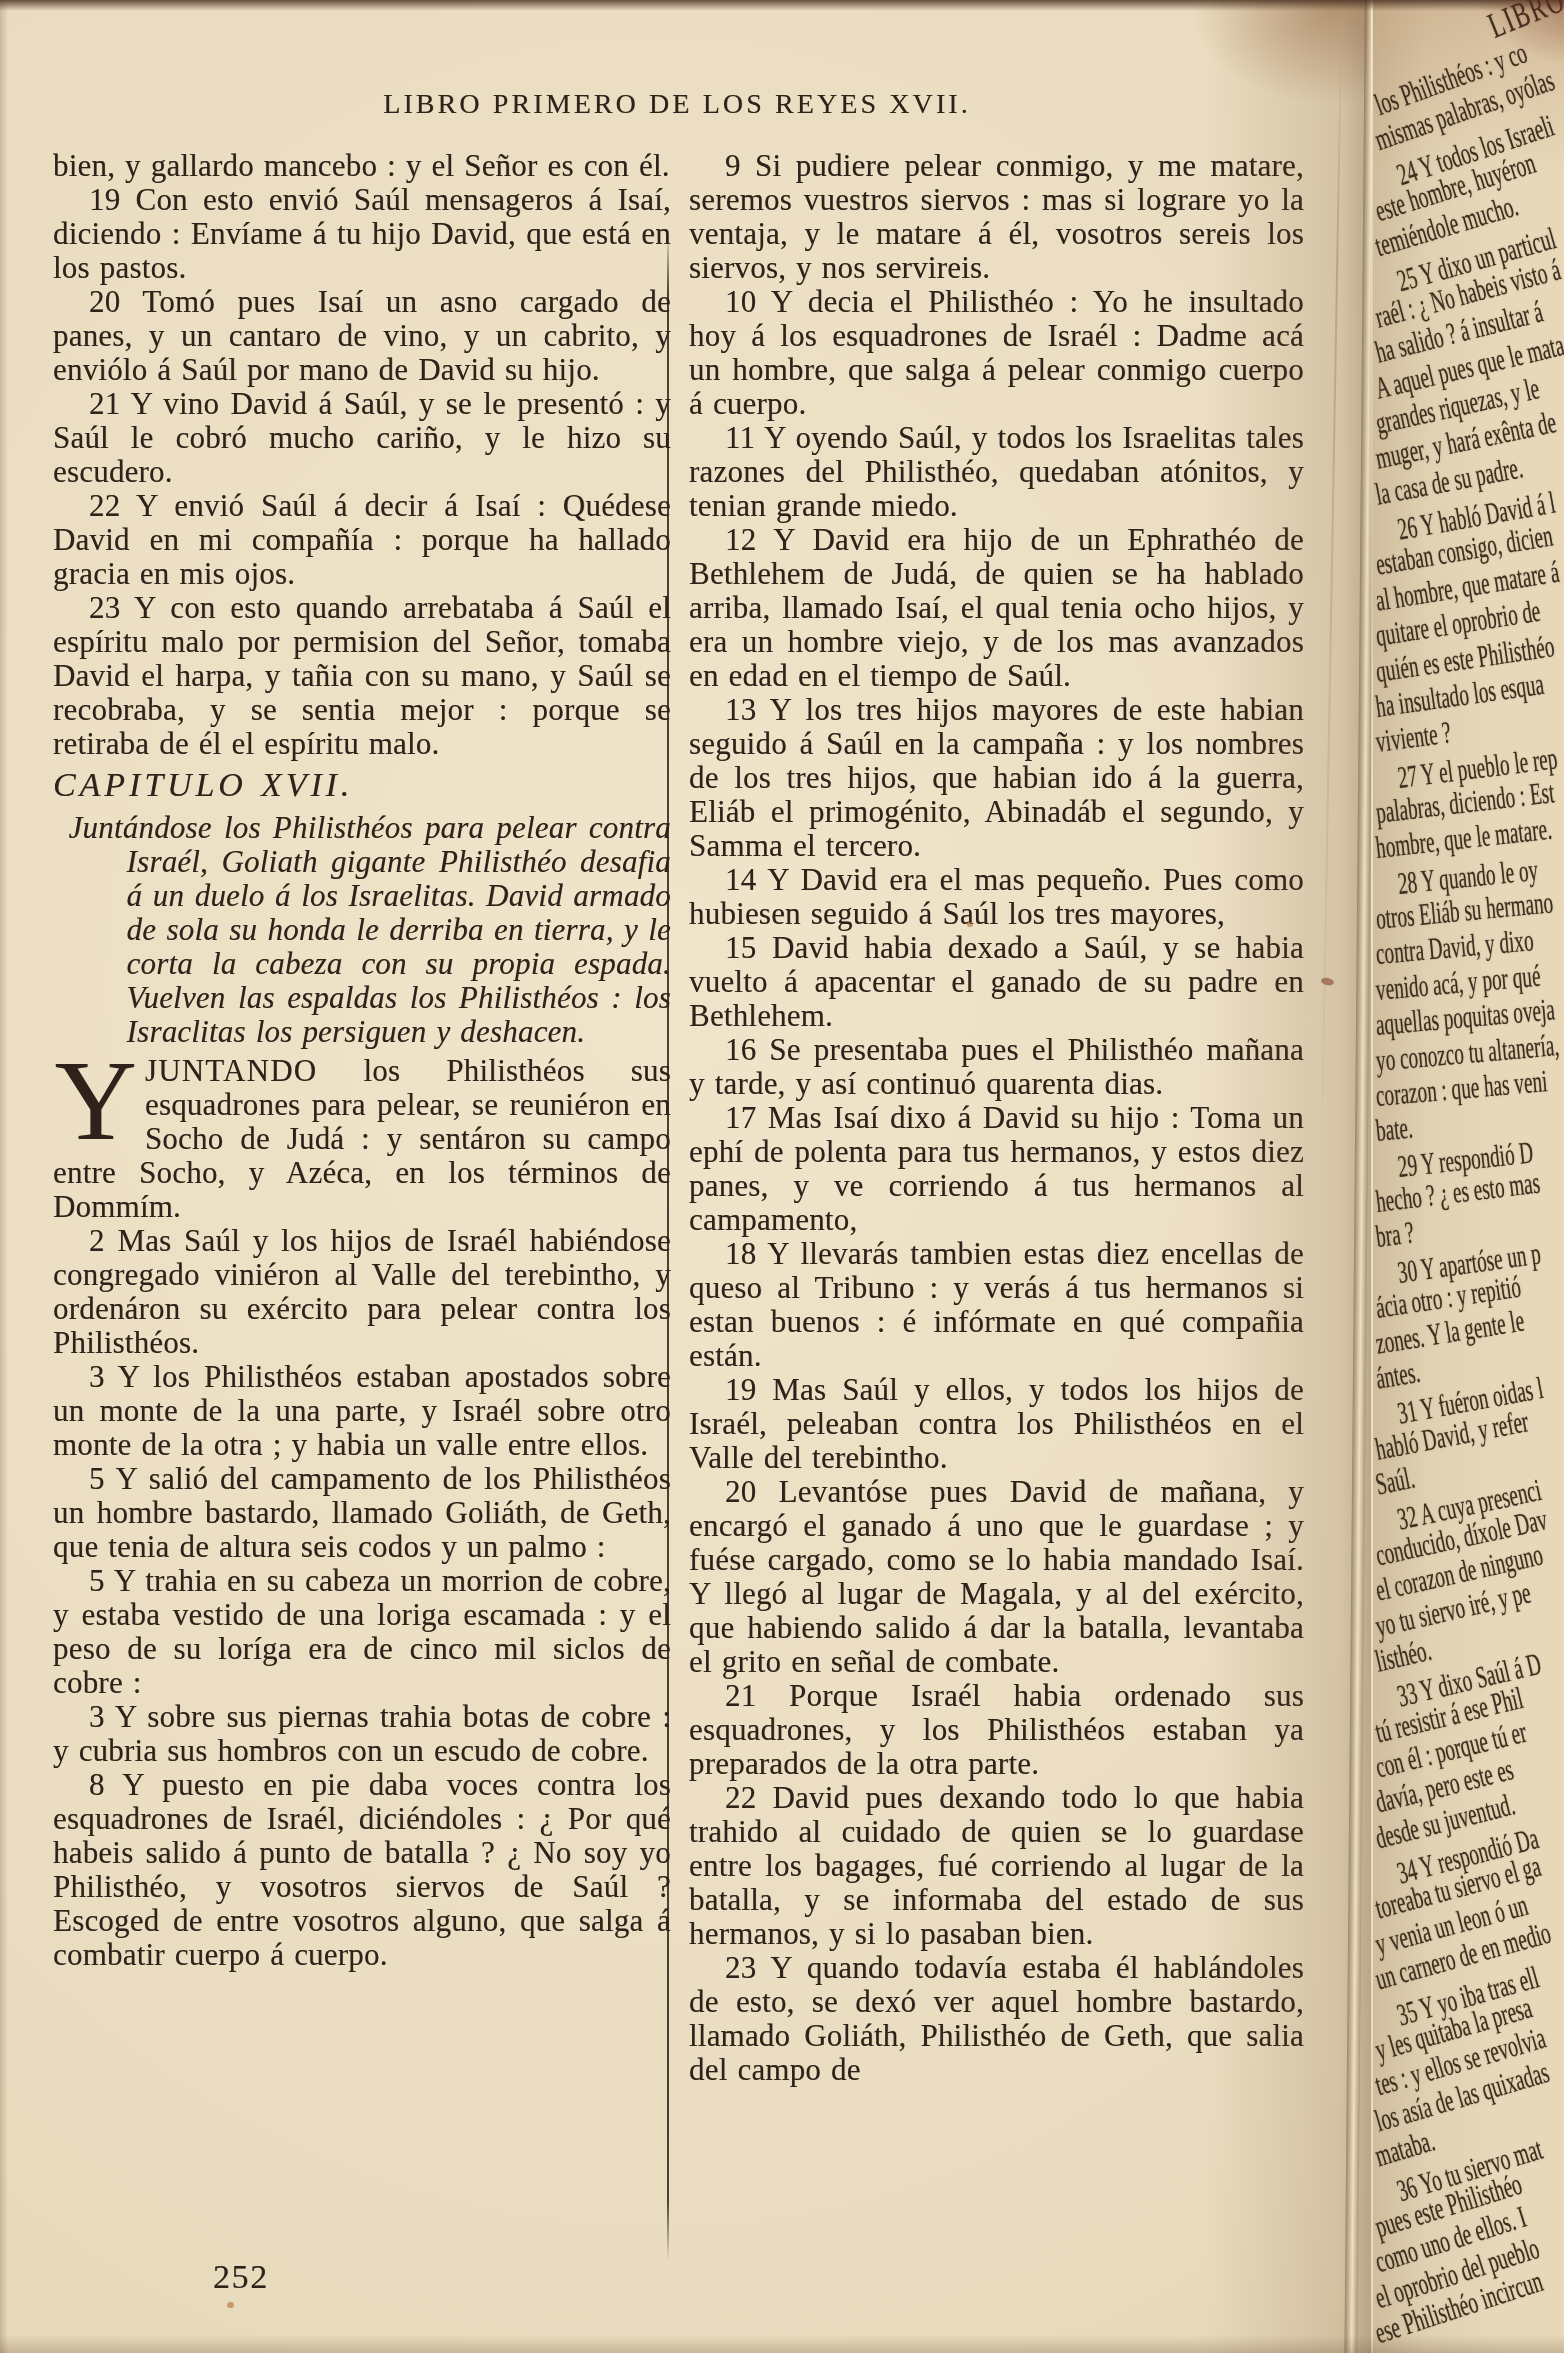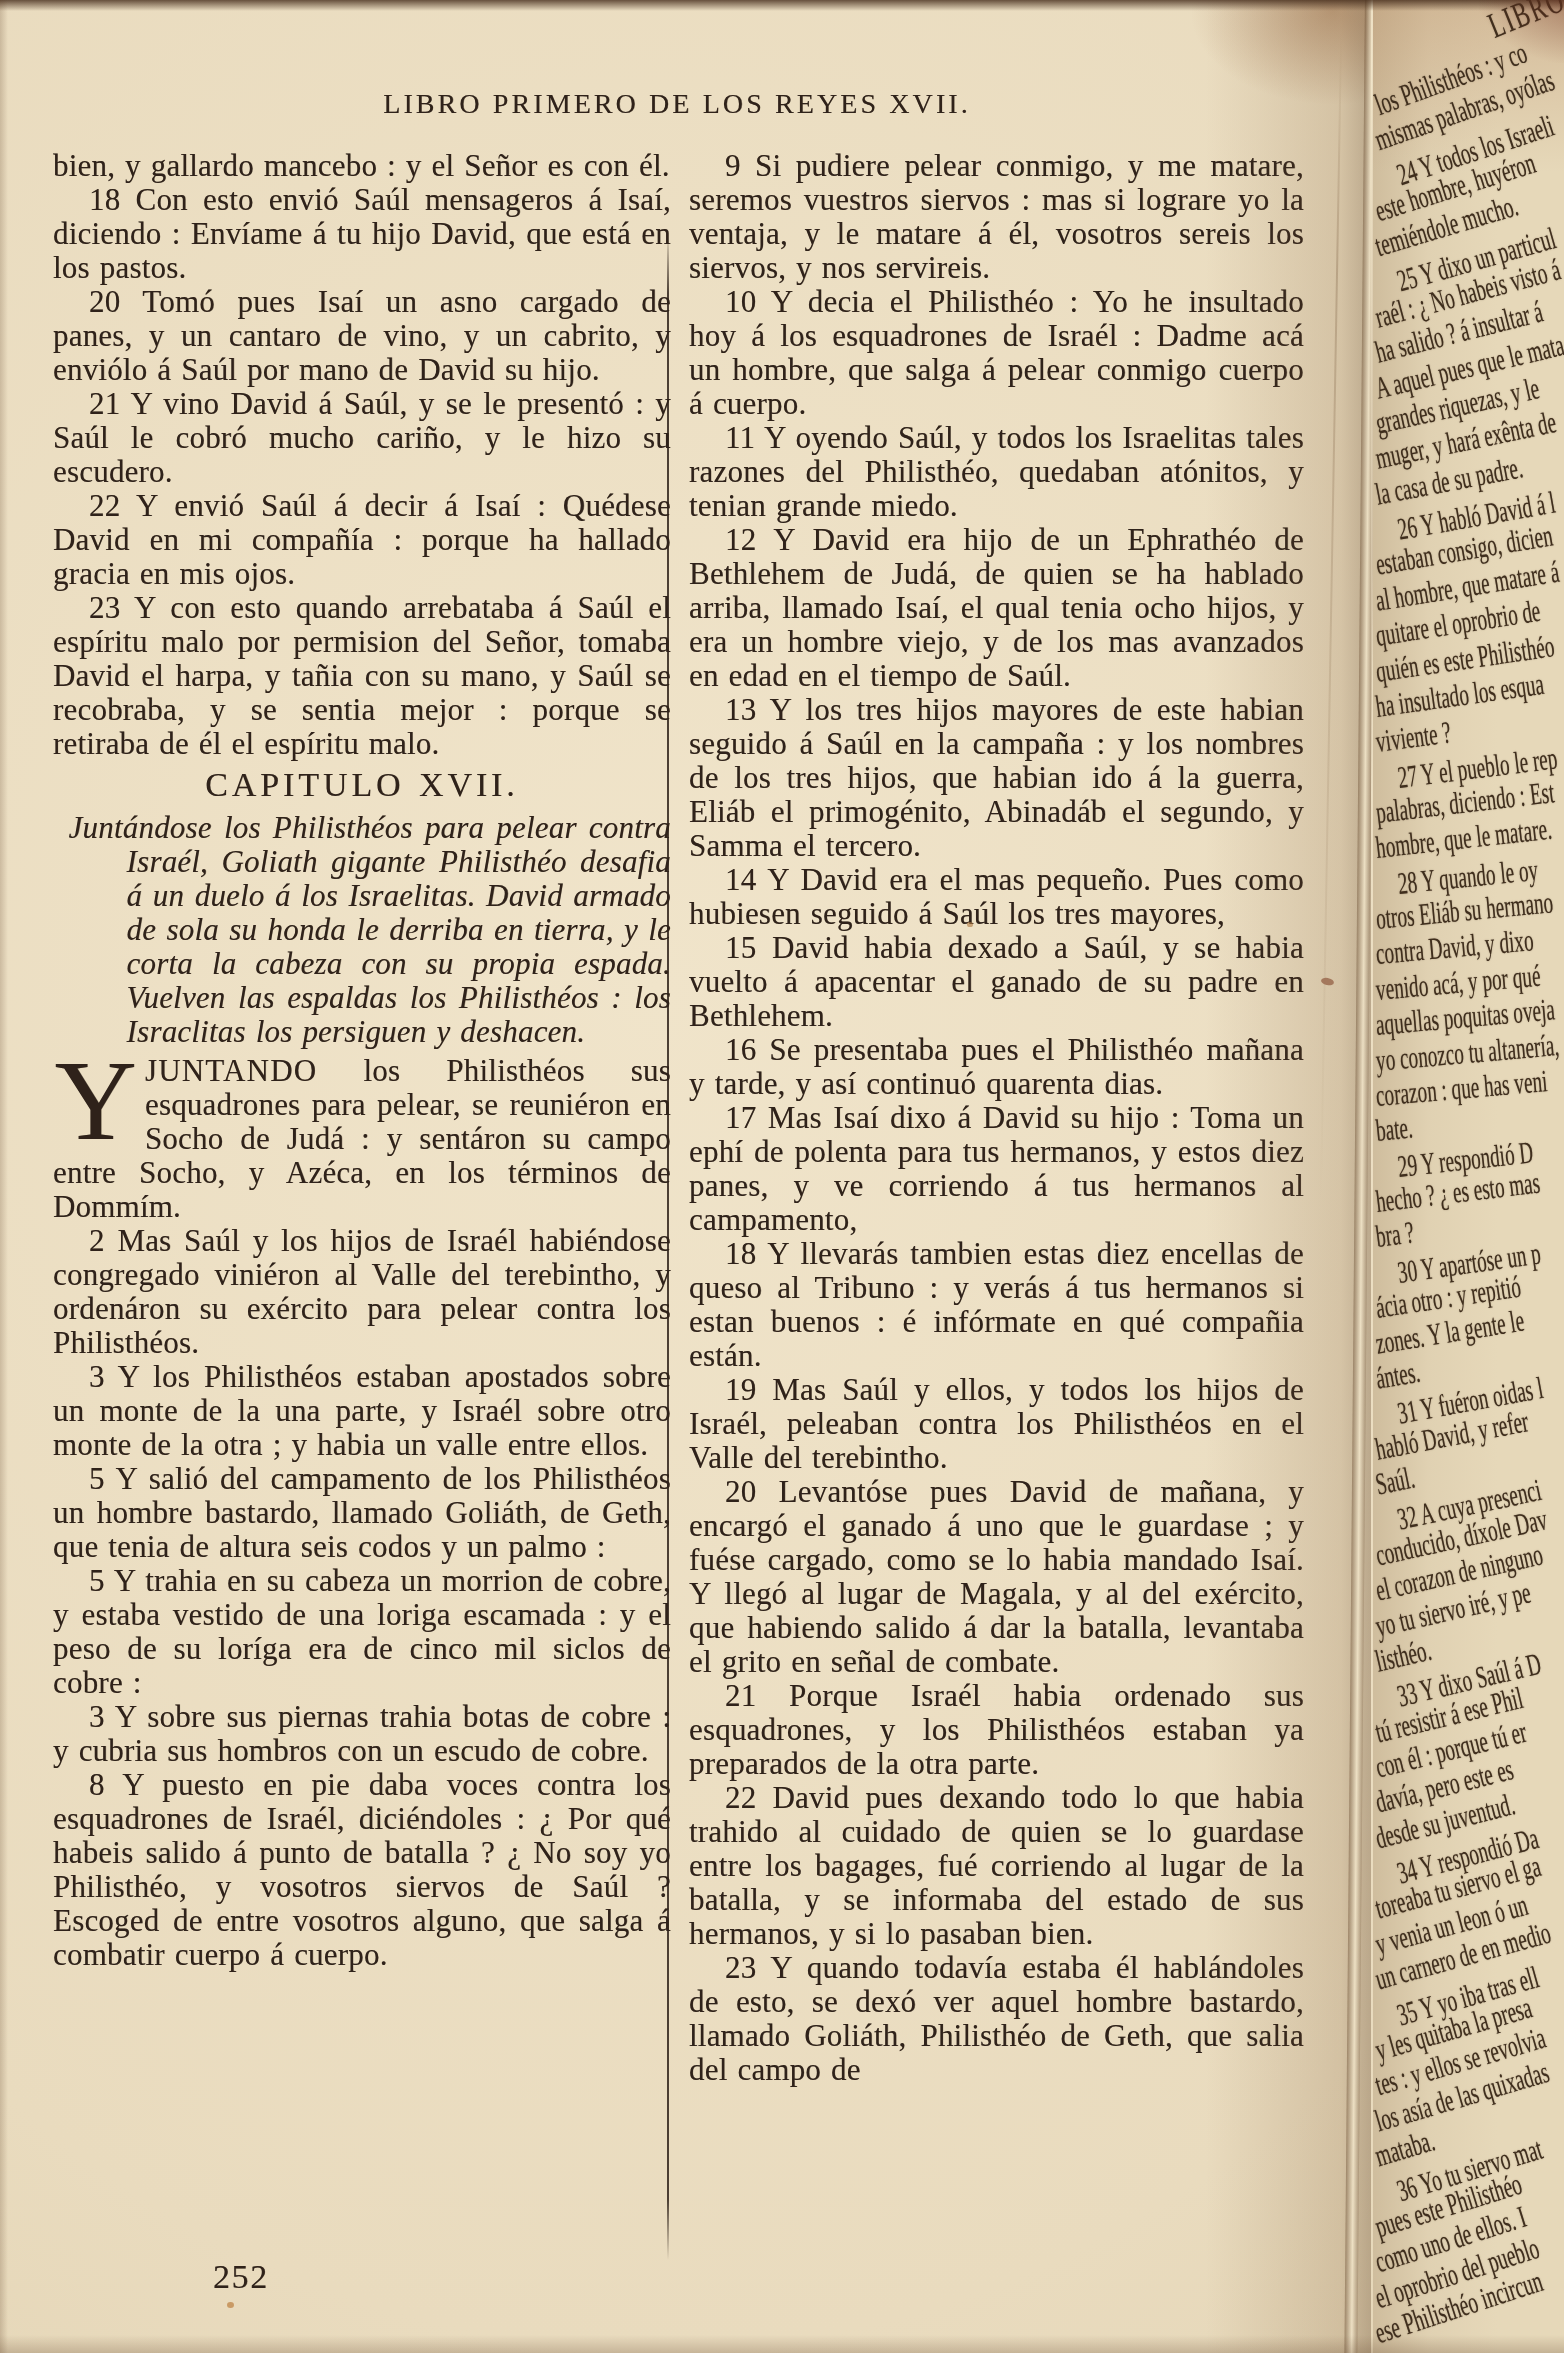--- a/index.html
+++ b/index.html
@@ -52,22 +52,22 @@
     font-size:31px;line-height:34px;color:#2f221a;
     text-align:justify;word-spacing:2px;letter-spacing:0.2px;
     text-shadow:0.3px 0.3px 0.5px rgba(46,33,20,.42);
   }
   #left-col{left:53px;width:618px;}
   #right-col{left:689px;width:615px;}
   .col p{margin:0;padding:0;}
   .col p.verse{text-indent:36px;}
   .col p.continuation{text-indent:0;}
   .col h2.heading{
-    font-size:34px;font-weight:normal;text-align:center;letter-spacing:3.9px;
-    margin:6.3px 0 7.8px 0;line-height:36px;
+    font-size:34px;font-weight:normal;text-align:left;letter-spacing:3.9px;
+    margin:6.3px 0 7.8px 0;line-height:36px;font-style:italic;
   }
   .col p.summary{
     font-style:italic;margin:0 0 4.7px 15.6px;
     padding-left:58px;text-indent:-58px;line-height:34px;
   }
   .col p.dropcap .initial{
     float:left;font-size:114px;line-height:81px;height:94px;
     margin:6.3px 7.8px 0 1.6px;color:#2f221a;
   }
   .col p.dropcap .lead{letter-spacing:1.2px;}
@@ -117,21 +117,21 @@
 <body>
 
 <div id="photo">
 
   <div id="main-page">
     <div class="corner-blob"></div>
     <div id="page-header">LIBRO PRIMERO DE LOS REYES XVII.</div>
     <div id="column-divider"></div>
     <div id="left-col" class="col">
         <p class="continuation">bien, y gallardo mancebo : y el Señor es con él.</p>
-        <p class="verse">18 Con esto envió Saúl mensageros á Isaí, diciendo : Envíame á tu hijo David, que está en los pastos.</p>
+        <p class="verse">19 Con esto envió Saúl mensageros á Isaí, diciendo : Envíame á tu hijo David, que está en los pastos.</p>
         <p class="verse">20 Tomó pues Isaí un asno cargado de panes, y un cantaro de vino, y un cabrito, y enviólo á Saúl por mano de David su hijo.</p>
         <p class="verse">21 Y vino David á Saúl, y se le presentó : y Saúl le cobró mucho cariño, y le hizo su escudero.</p>
         <p class="verse">22 Y envió Saúl á decir á Isaí : Quédese David en mi compañía : porque ha hallado gracia en mis ojos.</p>
         <p class="verse">23 Y con esto quando arrebataba á Saúl el espíritu malo por permision del Señor, tomaba David el harpa, y tañia con su mano, y Saúl se recobraba, y se sentia mejor : porque se retiraba de él el espíritu malo.</p>
         <h2 class="heading">CAPITULO XVII.</h2>
         <p class="summary">Juntándose los Philisthéos para pelear contra Israél, Goliath gigante Philisthéo desafia á un duelo á los Israelitas. David armado de sola su honda le derriba en tierra, y le corta la cabeza con su propia espada. Vuelven las espaldas los Philisthéos : los Israclitas los persiguen y deshacen.</p>
         <p class="dropcap"><span class="initial">Y</span><span class="lead">JUNTANDO</span> los Philisthéos sus esquadrones para pelear, se reuniéron en Socho de Judá : y sentáron su campo entre Socho, y Azéca, en los términos de Dommím.</p>
         <p class="verse">2 Mas Saúl y los hijos de Israél habiéndose congregado viniéron al Valle del terebintho, y ordenáron su exército para pelear contra los Philisthéos.</p>
         <p class="verse">3 Y los Philisthéos estaban apostados sobre un monte de la una parte, y Israél sobre otro monte de la otra ; y habia un valle entre ellos.</p>
         <p class="verse">5 Y salió del campamento de los Philisthéos un hombre bastardo, llamado Goliáth, de Geth, que tenia de altura seis codos y un palmo :</p>

